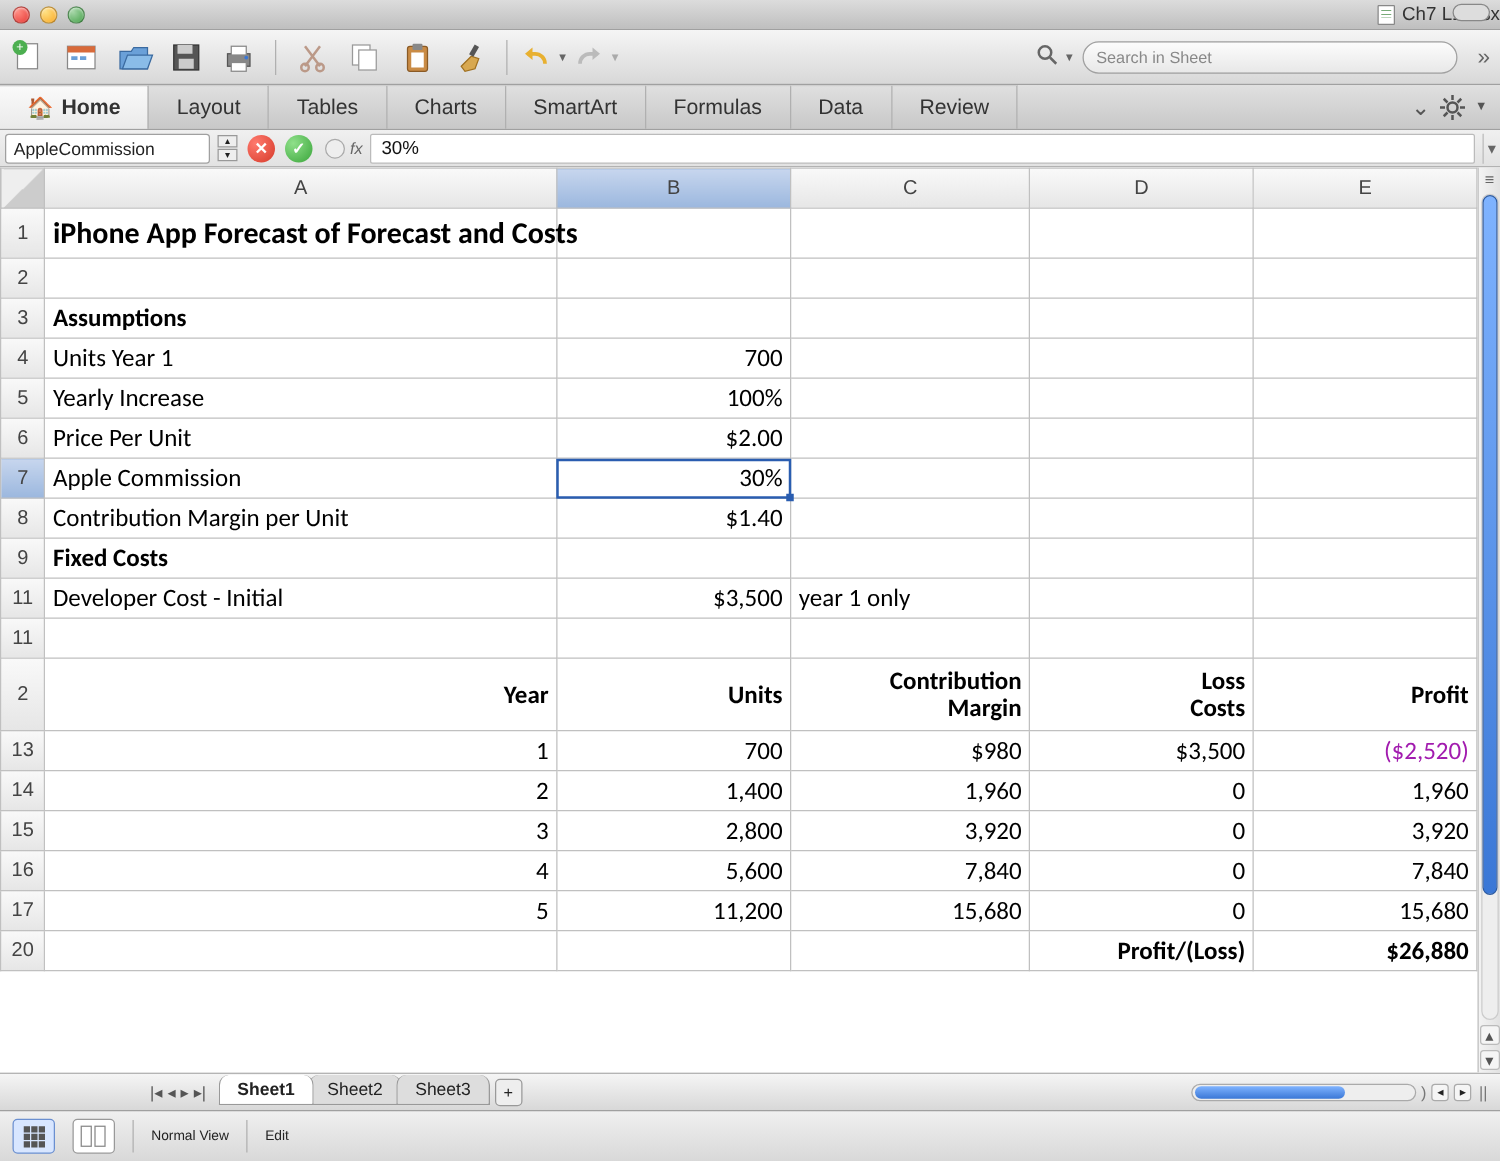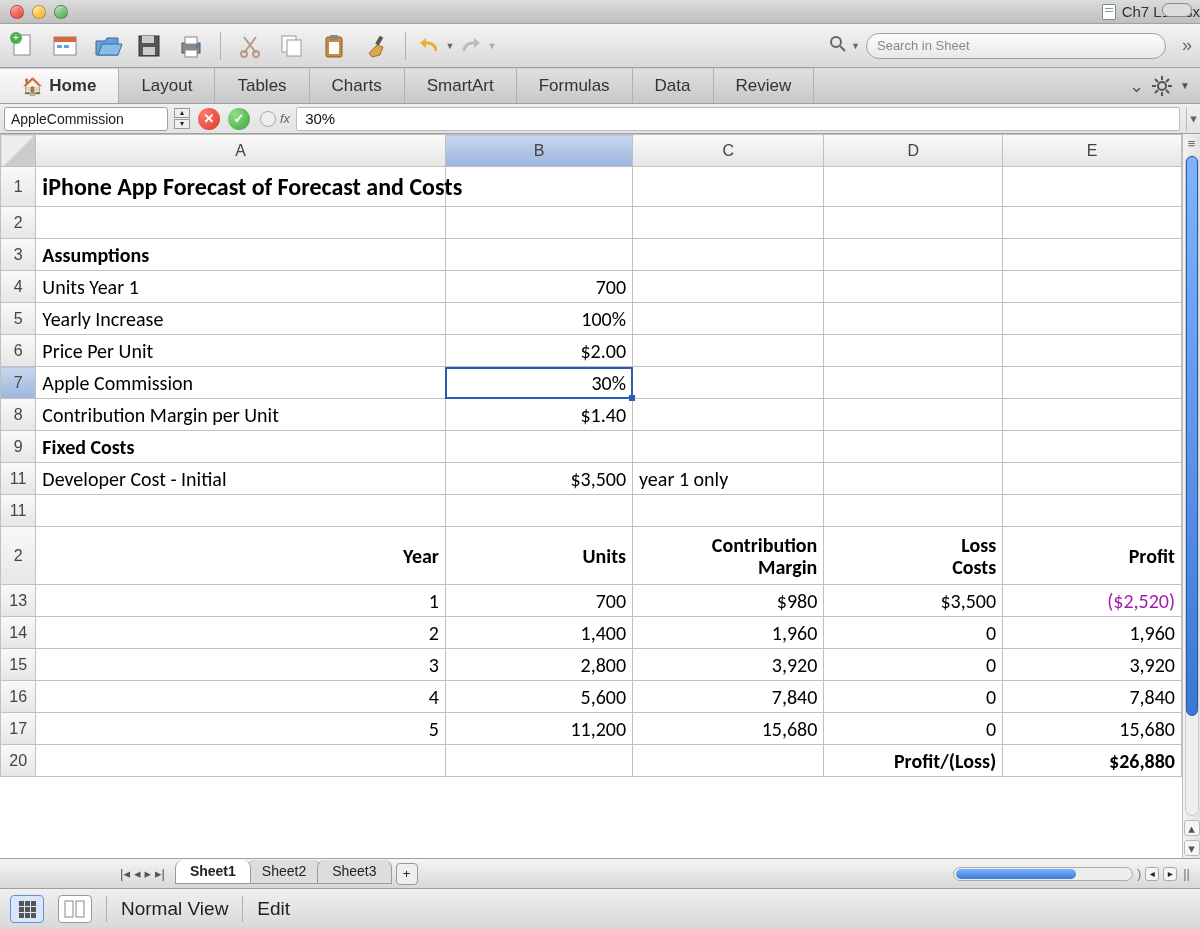--- a/index.html
+++ b/index.html
@@ -121,21 +121,21 @@
   .stab.sel{background:#fff;font-weight:bold;z-index:2;}
   .add-tab{width:22px;height:22px;border:1px solid #999;border-radius:4px;margin-left:8px;
     display:flex;align-items:center;justify-content:center;background:#eee;}
   .hscroll{margin-left:auto;display:flex;align-items:center;padding-right:10px;gap:4px;}
   .hscroll .ht{width:180px;height:14px;border:1px solid #aaa;border-radius:8px;background:#eee;position:relative;}
   .hscroll .ht .hth{position:absolute;left:2px;top:1px;width:120px;height:10px;border-radius:6px;background:var(--scroll-blue);}
   .hscroll .harrow{width:14px;height:14px;border:1px solid #aaa;border-radius:3px;display:flex;align-items:center;justify-content:center;font-size:10px;background:#f5f5f5;}
 
   
   .status-bar{height:41px;background:var(--status-bg);border-top:1px solid #a0a0a0;
-    display:flex;align-items:center;padding:0 10px;gap:14px;font-size:19px;}
+    display:flex;align-items:center;padding:0 10px;gap:14px;font-size:11px;}
   .view-btn{width:34px;height:28px;border:1px solid #999;border-radius:4px;background:#fff;
     display:flex;align-items:center;justify-content:center;}
   .view-btn.sel{background:#d8e6ff;border-color:#6a8fd0;}
   .mini-grid{display:grid;grid-template-columns:repeat(3,5px);grid-template-rows:repeat(3,5px);gap:1px;}
   .mini-grid div{background:#555;}
   .status-sep{width:1px;height:26px;background:#b0b0b0;}
 
   svg{overflow:visible;}
 </style>
 </head>

